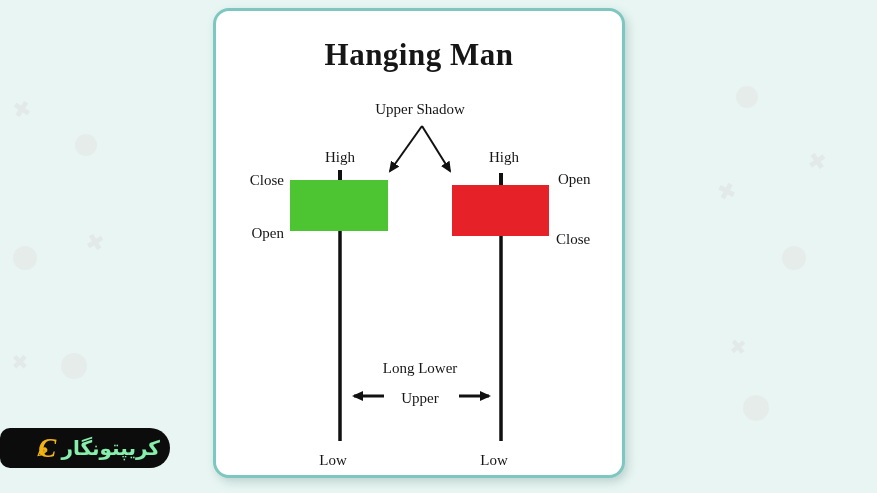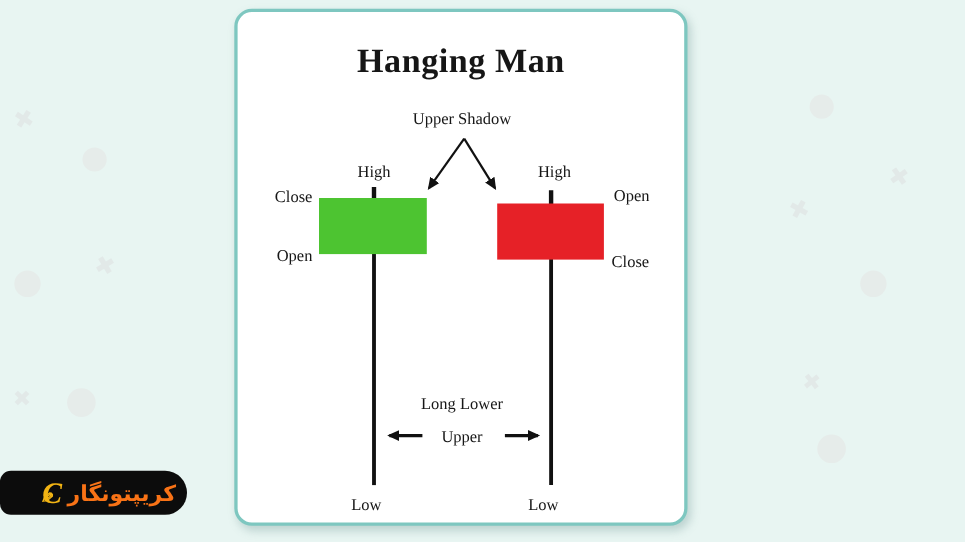--- a/index.html
+++ b/index.html
@@ -160,14 +160,14 @@
     <div class="lbl center-x low-left">Low</div>
     <div class="lbl center-x low-right">Low</div>
   </div>
 </div>
 
 <div class="watermark" style="background: rgb(12, 12, 12);">
   <span class="wm-logo" style="color: rgb(242, 180, 20);">
     <span>C</span>
     <span class="wm-pen">✎</span>
   </span>
-  <span class="wm-text" style="color: #f97316;">کریپتونگار</span>
+  <span class="wm-text" style="color: #86efac;">کریپتونگار</span>
 </div>
 
 </body></html>

